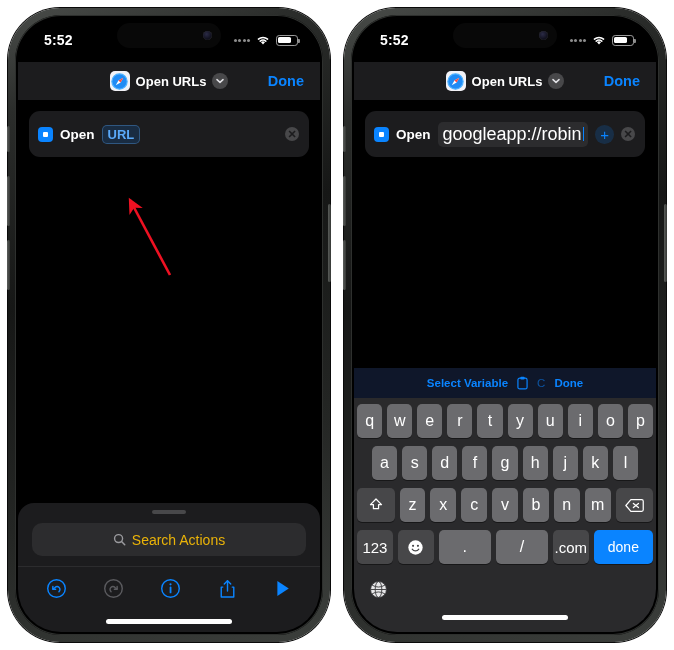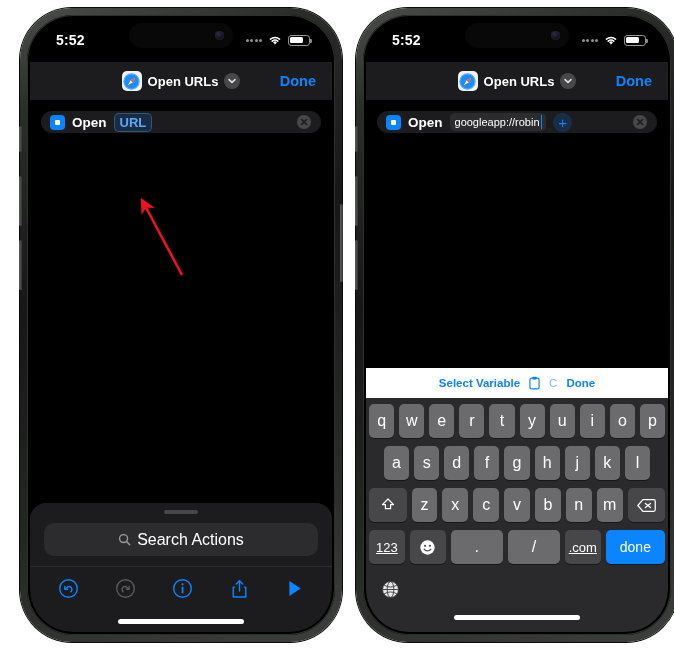--- a/index.html
+++ b/index.html
@@ -11,21 +11,20 @@
   }
   .stage { position: relative; width: 674px; height: 650px; }
 
   
   .phone {
     position: absolute; top: 8px; width: 322px; height: 634px;
     border-radius: 52px;
     background: linear-gradient(160deg,#4a4d4a 0%, #2b2d2b 14%, #161716 40%, #242624 70%, #3c3f3c 100%);
     padding: 7px;
     box-shadow: 0 0 0 1px #0a0a0a;
-    margin-left: 12px;
   }
   .phone.left  { left: 8px; }
   .phone.right { left: 344px; }
   .bezel {
     width: 100%; height: 100%;
     border-radius: 46px;
     background: #000;
     padding: 3px;
     box-shadow: inset 0 0 0 1px #2e302e;
   }
@@ -88,42 +87,42 @@
   }
   .done-btn {
     position: absolute; right: 16px; top: 50%; transform: translateY(-50%);
     color: #0a84ff; font-size: 14.5px; font-weight: 600;
   }
 
   
   .canvas { position: relative; background: #000; flex: 1; }
   .action-row {
     margin: 11px 11px 0 11px;
-    height: 22px;
+    height: 46px;
     background: #1c1c1e;
     border-radius: 11px;
     display: flex; align-items: center;
     padding: 0 10px 0 9px;
     gap: 7px;
   }
   .act-icon {
     width: 15px; height: 15px; border-radius: 4px;
     background: #0a84ff; display: flex; align-items: center; justify-content: center;
     flex: 0 0 auto;
   }
   .act-icon span { width: 5px; height: 5px; background: #fff; border-radius: 1px; display:block; }
   .act-verb { color: #fff; font-size: 13.5px; font-weight: 700; }
   .token {
     color: #5aa9f8; font-size: 13px; font-weight: 600;
     background: rgba(10,132,255,0.16);
     border: 1px solid rgba(90,169,248,0.35);
     border-radius: 5px; padding: 1px 5px;
   }
   .text-value {
-    color: #fff; font-size: 11px;
+    color: #fff; font-size: 18px;
     background: #2c2c2e; border-radius: 5px; padding: 2px 4px 2px 5px;
     display: flex; align-items: center;
   }
   .caret { width: 1.6px; height: 14px; background: #0a84ff; margin-left: 1px; display: inline-block; }
   .plus-btn {
     width: 19px; height: 19px; border-radius: 50%;
     background: rgba(10,132,255,0.18);
     display: flex; align-items: center; justify-content: center;
     color: #0a84ff; font-size: 15px; line-height: 1; font-weight: 500;
   }
@@ -141,49 +140,49 @@
     background: #1c1c1e;
     border-radius: 16px 16px 0 0;
     padding: 7px 0 0 0;
   }
   .grabber { width: 34px; height: 4px; border-radius: 2px; background: #48484a; margin: 0 auto 9px auto; }
   .search-bar {
     margin: 0 14px 10px 14px; height: 33px; border-radius: 10px;
     background: #2c2c2e;
     display: flex; align-items: center; justify-content: center; gap: 6px;
   }
-  .search-ph { color: #ffffff; font-size: 16px; }
+  .search-ph { color: #eab308; font-size: 14px; }
   .tool-row {
     display: flex; align-items: center; justify-content: space-around;
     height: 44px; border-top: 1px solid #2c2c2e;
     padding: 0 10px;
   }
   .home-ind-wrap { height: 22px; display:flex; align-items:center; justify-content:center; }
   .home-ind { width: 126px; height: 5px; border-radius: 3px; background: #fff; }
 
   
   .kb-accessory {
-    height: 30px; background: #ffffff;
+    height: 30px; background: #0f172a;
     display: flex; align-items: center; justify-content: center; gap: 9px;
     padding: 0 8px; overflow: hidden;
   }
   .acc-item { color: #0a84ff; font-size: 11.5px; font-weight: 700; white-space: nowrap; display:flex; align-items:center; gap:4px; }
   .acc-item.pill { background: rgba(10,132,255,0.17); border-radius: 6px; padding: 3px 6px; }
   .acc-partial { color: #0a84ff; opacity: .55; font-size: 11.5px; }
   .keyboard { background: #2a2a2c; padding: 6px 3px 4px 3px; }
   .krow { display: flex; justify-content: center; gap: 5px; margin-bottom: 8px; }
   .key {
     background: #6b6b6e; border-radius: 5px;
     color: #fff; font-size: 16px;
     height: 34px; flex: 1 1 0;
     display: flex; align-items: center; justify-content: center;
     box-shadow: 0 1px 0 rgba(0,0,0,0.45);
   }
   .krow.mid { padding: 0 15px; }
-  .key.dark { background: #474749; font-size: 13px; text-decoration: underline; }
+  .key.dark { background: #474749; font-size: 15px; }
   .key.wide { flex: 1.45 1 0; }
   .key.blue { background: #0a84ff; font-size: 14px; font-weight: 500; flex: 1.65 1 0; }
   .key.sp { flex: 1.45 1 0; }
   .kb-bottom { display: flex; align-items: center; padding: 0 12px; height: 34px; }
   .globe { color: #fff; font-size: 17px; }
 </style>
 </head>
 <body>
 
 <div class="stage">

